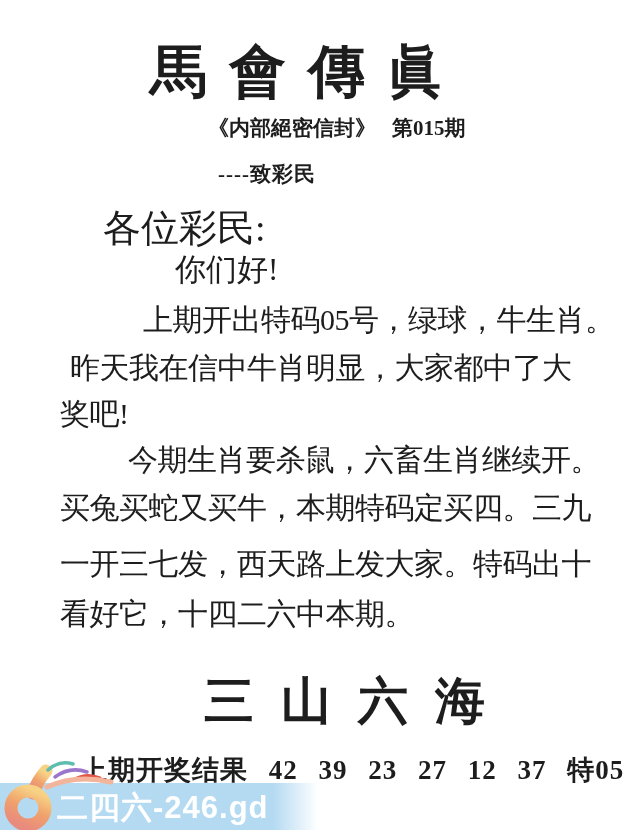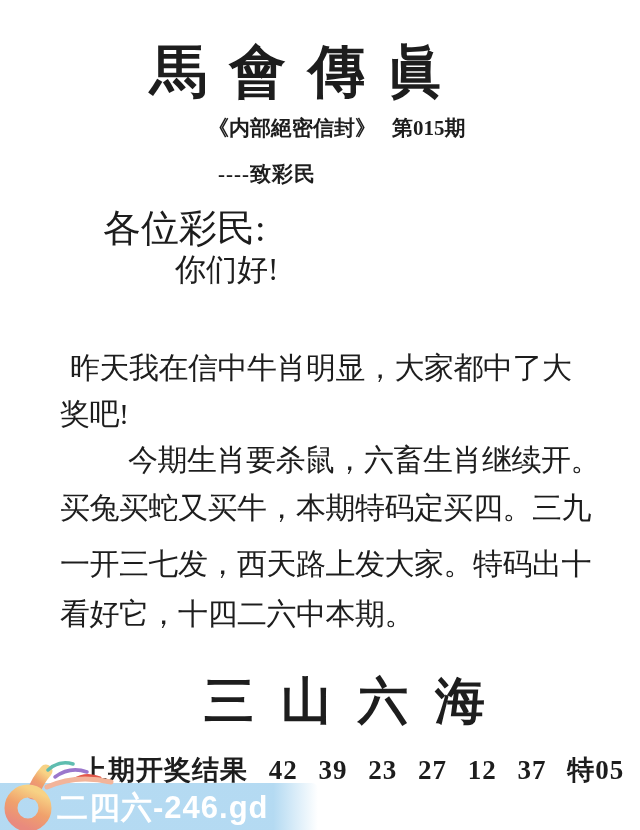--- a/index.html
+++ b/index.html
@@ -84,20 +84,21 @@
 
   <div class="subtitle">
     <span>《内部絕密信封》</span><span class="issue">第015期</span>
   </div>
 
   <div class="dedication">----致彩民</div>
 
   <div class="salutation">各位彩民:</div>
   <div class="greeting">你们好!</div>
 
+  <div class="bodyline l0">上期开出特码05号，绿球，牛生肖。</div>
   <div class="bodyline l1">昨天我在信中牛肖明显，大家都中了大</div>
   <div class="bodyline l2">奖吧!</div>
   <div class="bodyline l3">今期生肖要杀鼠，六畜生肖继续开。</div>
   <div class="bodyline l5">一开三七发，西天路上发大家。特码出十</div>
   <div class="bodyline l4">买兔买蛇又买牛，本期特码定买四。三九</div>
   <div class="bodyline l6">看好它，十四二六中本期。</div>
 
   <div class="signature">三山六海</div>
 
   <div class="results">

